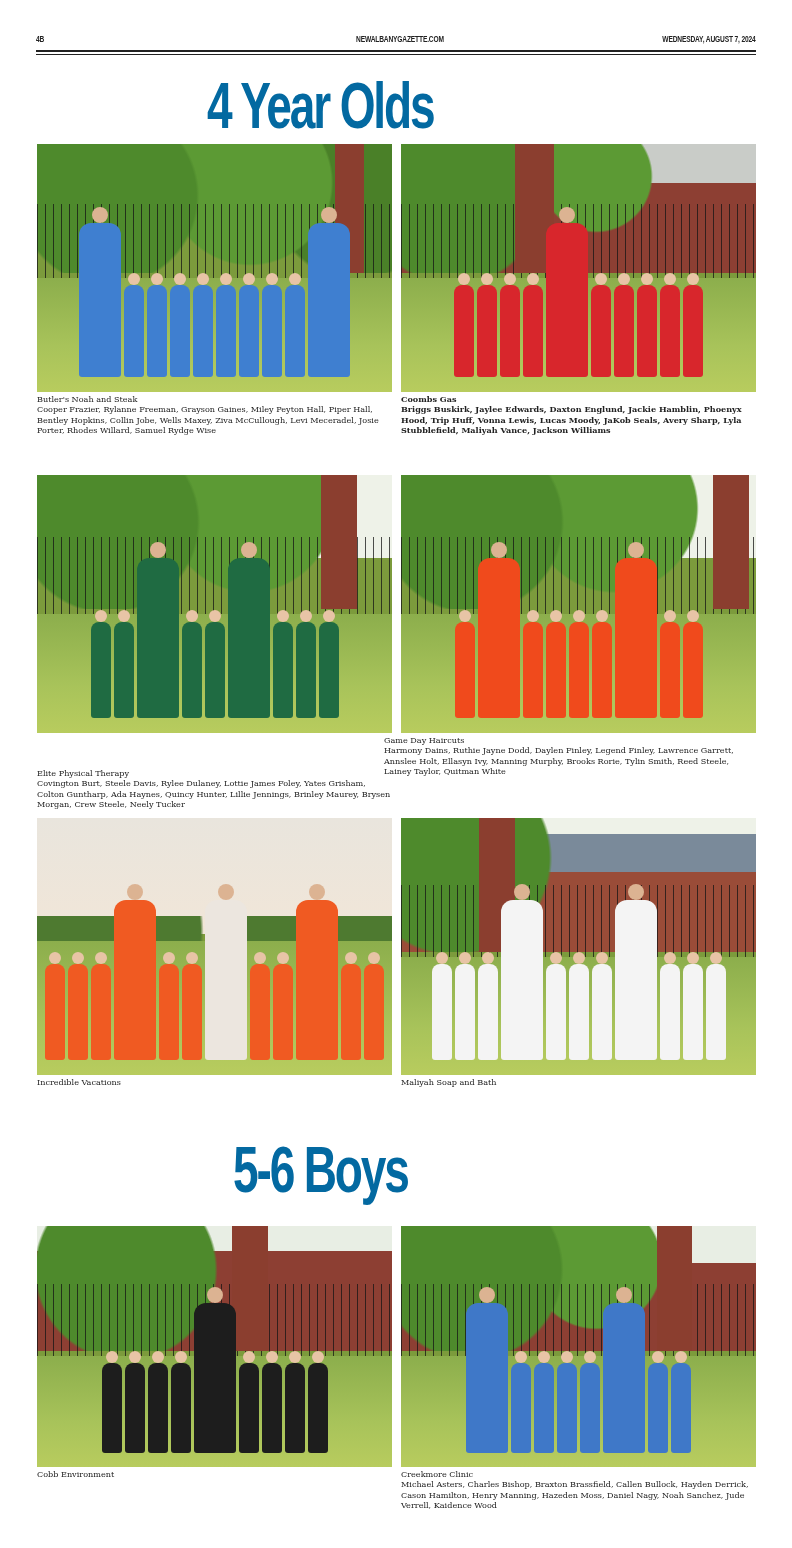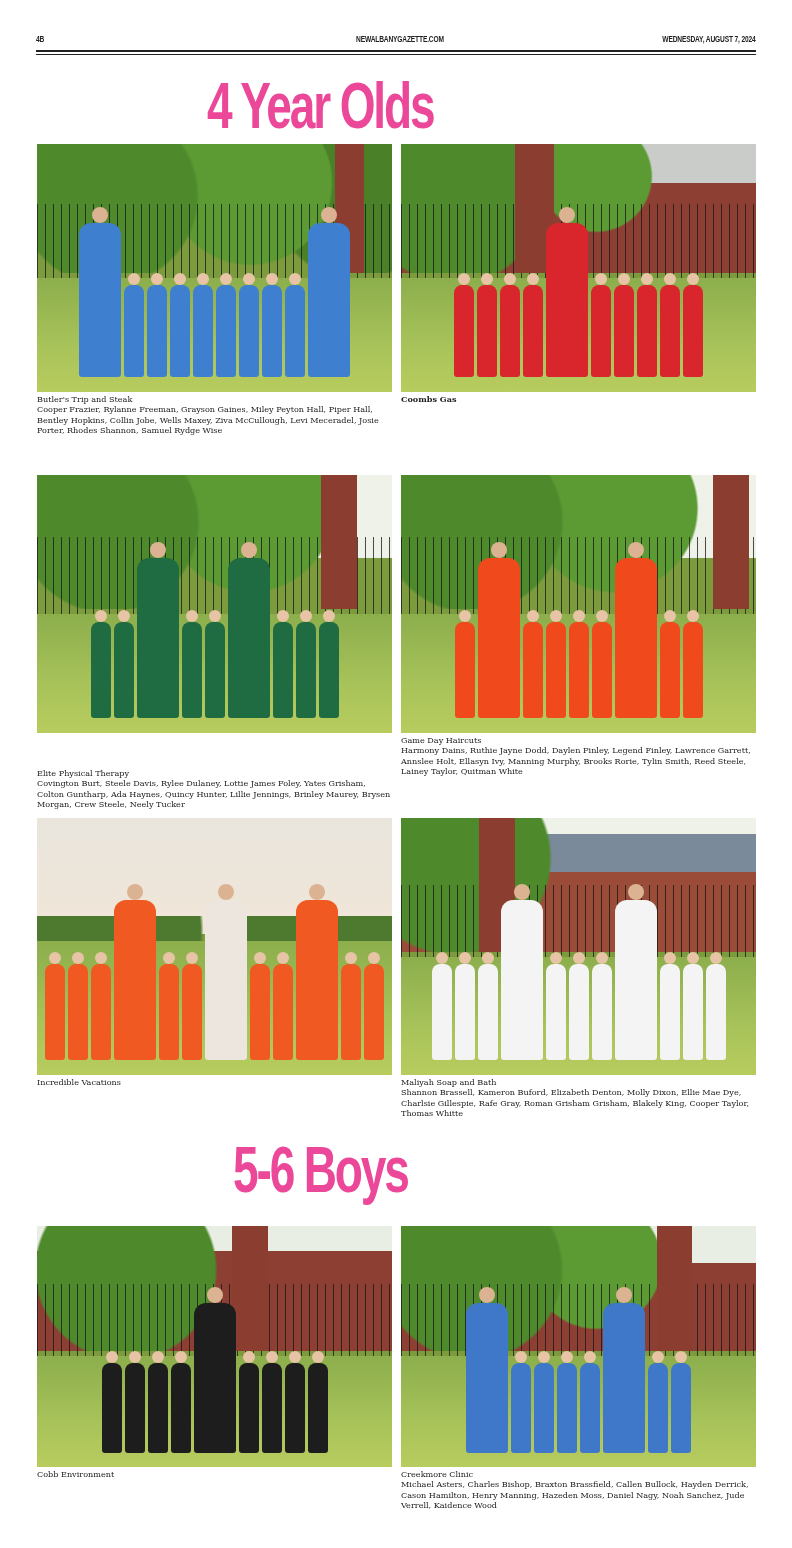--- a/index.html
+++ b/index.html
@@ -11,21 +11,21 @@
     font-size: 8.5px; letter-spacing: -0.2px; transform: scaleX(0.78); transform-origin: left top; color: #222;
   }
   .masthead .folio { left: 0; }
   .masthead .site { left: 320px; }
   .masthead .date { right: 0; transform-origin: right top; }
   .masthead .rule1 { position: absolute; left: 0; right: 0; top: 16px; height: 1.5px; background: #222; }
   .masthead .rule2 { position: absolute; left: 0; right: 0; top: 19.5px; height: 1px; background: #222; }
 
   .section-title {
     position: absolute; left: 0; width: 640px; text-align: center;
-    font-family: "Liberation Sans", sans-serif; font-weight: bold; color: #ec4899;
+    font-family: "Liberation Sans", sans-serif; font-weight: bold; color: #0369a1;
     font-size: 64px; letter-spacing: -3px; line-height: 1;
   }
   .section-title span { display: inline-block; transform: scaleX(0.72); transform-origin: center; }
 
   .photo {
     position: absolute; overflow: hidden; background: #7c9b3c;
   }
   .photo .sky { position: absolute; left: 0; right: 0; top: 0; height: 32%; }
   .photo .trees { position: absolute; left: 0; right: 0; top: 0; height: 52%; }
   .photo .fence { position: absolute; left: 0; right: 0; top: 24%; height: 30%;
@@ -72,22 +72,22 @@
       <div class="kid" style="background:#3f7fd0;"></div>
       <div class="kid" style="background:#3f7fd0;"></div>
     <div class="kid" style="background:#3f7fd0;"></div>
       <div class="kid" style="background:#3f7fd0;"></div>
       <div class="kid" style="background:#3f7fd0;"></div>
       <div class="kid" style="background:#3f7fd0;"></div>
     <div class="coach" style="background:#3f7fd0;"></div>
   </div>
 </div>
 <div class="caption" style="left:37px; top:394px;">
-  <span class="team">Butler's Trip and Steak</span>
-  <span>Cooper Frazier, Rylanne Freeman, Grayson Gaines, Miley Peyton Hall, Piper Hall, Bentley Hopkins, Collin Jobe, Wells Maxey, Ziva McCullough, Levi Meceradel, Josie Porter, Rhodes Shannon, Samuel Rydge Wise</span>
+  <span class="team">Butler's Noah and Steak</span>
+  <span>Cooper Frazier, Rylanne Freeman, Grayson Gaines, Miley Peyton Hall, Piper Hall, Bentley Hopkins, Collin Jobe, Wells Maxey, Ziva McCullough, Levi Meceradel, Josie Porter, Rhodes Willard, Samuel Rydge Wise</span>
 </div>
 
 <div class="photo" style="left:401px; top:144px; width:355px; height:248px;" title="Team photo: one coach and twelve players in red shirts">
   <div class="sky" style="background:#c9ccc8;"></div>
   <div class="trees" style="background:radial-gradient(circle at 15% 40%, #4e8a2c 0 28%, transparent 29%), radial-gradient(circle at 55% 25%, #5c9a34 0 25%, transparent 26%), linear-gradient(180deg, transparent 0 30%, #8d3f33 30% 100%);"></div>
   <div class="fence"></div>
   <div class="pillar" style="left:32%; width:11%;"></div>
   <div class="grass"></div>
   <div class="players">
     <div class="kid" style="background:#d8262c;"></div>
@@ -97,20 +97,21 @@
     <div class="coach" style="background:#d8262c;"></div>
     <div class="kid" style="background:#d8262c;"></div>
       <div class="kid" style="background:#d8262c;"></div>
       <div class="kid" style="background:#d8262c;"></div>
       <div class="kid" style="background:#d8262c;"></div>
       <div class="kid" style="background:#d8262c;"></div>
   </div>
 </div>
 <div class="caption" style="left:401px; top:394px;font-weight:bold;">
   <span class="team">Coombs Gas</span>
+  <span>Briggs Buskirk, Jaylee Edwards, Daxton Englund, Jackie Hamblin, Phoenyx Hood, Trip Huff, Vonna Lewis, Lucas Moody, JaKob Seals, Avery Sharp, Lyla Stubblefield, Maliyah Vance, Jackson Williams</span>
 </div>
 
 <div class="photo" style="left:37px; top:475px; width:355px; height:258px;" title="Team photo: two coaches and players in green ELITE shirts">
   <div class="sky" style="background:#eef2e8;"></div>
   <div class="trees" style="background:radial-gradient(circle at 20% 35%, #4e8a2c 0 30%, transparent 31%), radial-gradient(circle at 60% 25%, #5c9a34 0 35%, transparent 36%);"></div>
   <div class="fence"></div>
   <div class="pillar" style="left:80%; width:10%;"></div>
   <div class="grass"></div>
   <div class="players">
     <div class="kid" style="background:#1f6b42;"></div>
@@ -140,21 +141,21 @@
     <div class="coach" style="background:#f04a1c;"></div>
     <div class="kid" style="background:#f04a1c;"></div>
       <div class="kid" style="background:#f04a1c;"></div>
       <div class="kid" style="background:#f04a1c;"></div>
       <div class="kid" style="background:#f04a1c;"></div>
     <div class="coach" style="background:#f04a1c;"></div>
     <div class="kid" style="background:#f04a1c;"></div>
       <div class="kid" style="background:#f04a1c;"></div>
   </div>
 </div>
-<div class="caption" style="left:401px; top:735px;">
+<div class="caption" style="left:384px; top:735px;">
   <span class="team">Game Day Haircuts</span>
   <span>Harmony Dains, Ruthie Jayne Dodd, Daylen Finley, Legend Finley, Lawrence Garrett, Annslee Holt, Ellasyn Ivy, Manning Murphy, Brooks Rorie, Tylin Smith, Reed Steele, Lainey Taylor, Quitman White</span>
 </div>
 
 <div class="photo" style="left:37px; top:818px; width:355px; height:257px;" title="Team photo: three coaches and players in orange shirts seated on a bench">
   <div class="sky" style="background:linear-gradient(180deg,#e9e5dd,#f1e6d8); height:45%;"></div>
   <div class="trees" style="top:38%; height:12%; background:radial-gradient(circle at 10% 50%, #4e7a30 0 40%, transparent 41%), radial-gradient(circle at 90% 50%, #4e7a30 0 40%, transparent 41%);"></div>
   <div class="grass" style="height:52%;"></div>
   <div class="players">
     <div class="kid" style="background:#f05a22;"></div>
@@ -190,21 +191,20 @@
       <div class="kid" style="background:#f4f4f4;"></div>
       <div class="kid" style="background:#f4f4f4;"></div>
     <div class="coach" style="background:#f4f4f4;"></div>
     <div class="kid" style="background:#f4f4f4;"></div>
       <div class="kid" style="background:#f4f4f4;"></div>
       <div class="kid" style="background:#f4f4f4;"></div>
   </div>
 </div>
 <div class="caption" style="left:401px; top:1077px;">
   <span class="team">Maliyah Soap and Bath</span>
-  <span>Shannon Brassell, Kameron Buford, Elizabeth Denton, Molly Dixon, Ellie Mae Dye, Charlsie Gillespie, Rafe Gray, Roman Grisham Grisham, Blakely King, Cooper Taylor, Thomas Whitte</span>
 </div>
 
 <div class="section-title" style="top:1138px;">
   <span>5-6 Boys</span>
 </div>
 
 <div class="photo" style="left:37px; top:1226px; width:355px; height:241px;" title="Team photo: one coach and twelve players in black CET shirts">
   <div class="sky" style="background:#e8eee4;"></div>
   <div class="trees" style="background:radial-gradient(circle at 25% 35%, #4e8a2c 0 32%, transparent 33%), linear-gradient(180deg, transparent 0 20%, #8d3f33 20% 100%);"></div>
   <div class="fence"></div>

